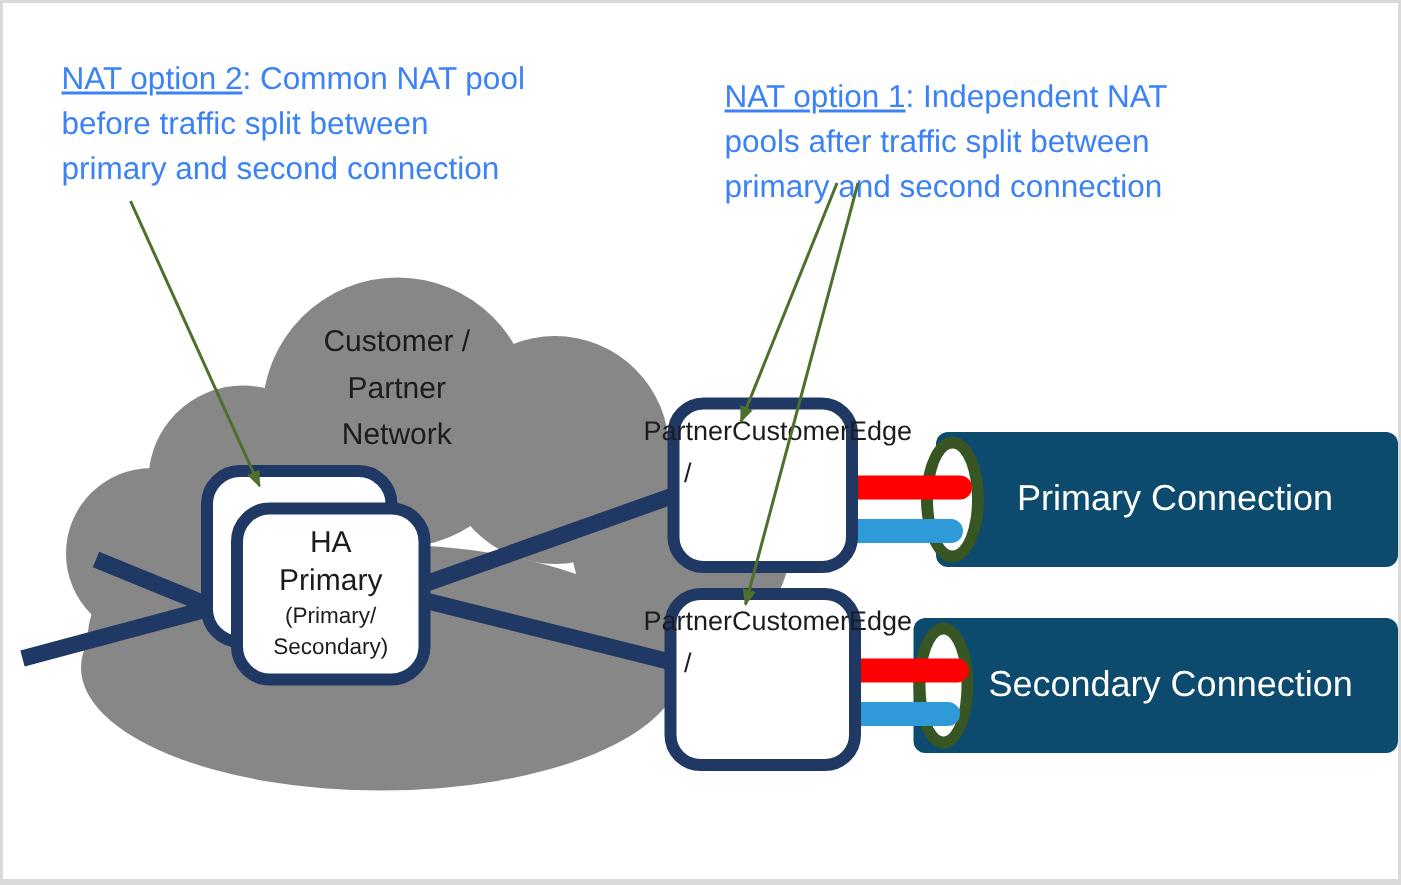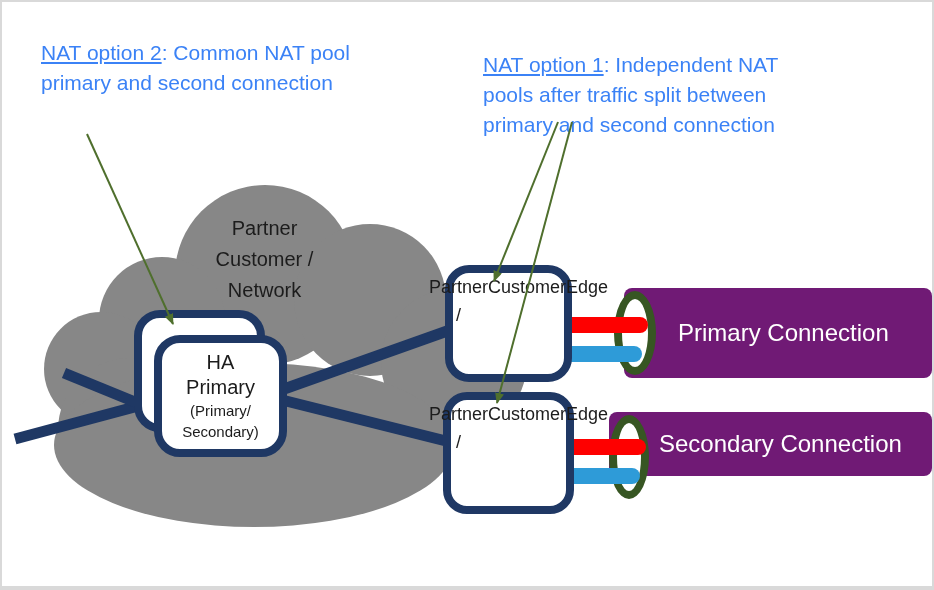--- a/index.html
+++ b/index.html
@@ -26,24 +26,24 @@
             display:flex;flex-direction:column;align-items:center;justify-content:center;
             color:#1c1c1c;text-align:left;}
   #fw-front .big{font-size:20px;line-height:25px;}
   #fw-front .small{font-size:15px;line-height:21px;}
   .edge-box{z-index:5;display:flex;flex-direction:row;align-items:flex-start;justify-content:center;
             color:#1c1c1c;text-align:center;font-size:18px;line-height:28px;border-radius:24px;padding-left:20px;}
   #edge-top{left:443px;top:263px;width:127px;height:117px;}
   #edge-bottom{left:441px;top:390px;width:131px;height:122px;}
 
   
-  .cyl-body{position:absolute;background:#701a75;border-radius:8px;z-index:3;
+  .cyl-body{position:absolute;background:#0c4a6e;border-radius:8px;z-index:3;
             display:flex;align-items:center;color:#fff;font-size:24px;}
   #cyl-primary{left:622px;top:286px;width:308px;height:90px;padding-left:54px;}
-  #cyl-secondary{left:607px;top:410px;width:323px;height:64px;padding-left:50px;}
+  #cyl-secondary{left:607px;top:410px;width:323px;height:90px;padding-left:50px;}
   .cyl-cap{position:absolute;background:#ffffff;border:8px solid #375623;border-radius:50%;z-index:4;}
   #cap-primary{left:612px;top:289px;width:42px;height:84px;}
   #cap-secondary{left:607px;top:413px;width:40px;height:84px;}
 
   
   .stripe{position:absolute;height:16px;z-index:4;border-radius:0 8px 8px 0;}
   .stripe.red{background:#fe0000;}
   .stripe.blue{background:#2e9bd8;}
   #stripe-p-red{left:567px;top:315px;width:79px;}
   #stripe-p-blue{left:567px;top:344px;width:73px;}
@@ -72,22 +72,22 @@
     </g>
     <g stroke-width="11" fill="none" stroke="#1f3864">
       <line x1="13" y1="437" x2="155" y2="399"></line>
       <line x1="62" y1="371" x2="155" y2="409"></line>
       <line x1="268" y1="392" x2="448" y2="328"></line>
       <line x1="268" y1="395" x2="448" y2="440"></line>
     </g>
   </svg>
 
   <div id="cloud-label">
+    <div>Customer /</div>
     <div>Partner</div>
-    <div>Customer /</div>
     <div>Network</div>
   </div>
 
   <div id="fw-back" class="node"></div>
   <div id="fw-front" class="node">
     <div class="big">HA</div>
     <div class="big">Primary</div>
     <div class="small">(Primary/</div>
     <div class="small">Secondary)</div>
   </div>
@@ -114,20 +114,21 @@
   <div id="edge-bottom" class="node edge-box">
     <div>Partner /</div>
     <div>Customer</div>
     <div>Edge</div>
   </div>
 
   <div id="note-opt2" class="note">
     <div>
       <span class="u">NAT option 2</span><span>: Common NAT pool</span>
     </div>
+    <div>before traffic split between</div>
     <div>primary and second connection</div>
   </div>
   <div id="note-opt1" class="note">
     <div>
       <span class="u">NAT option 1</span><span>: Independent NAT</span>
     </div>
     <div>pools after traffic split between</div>
     <div>primary and second connection</div>
   </div>
 

